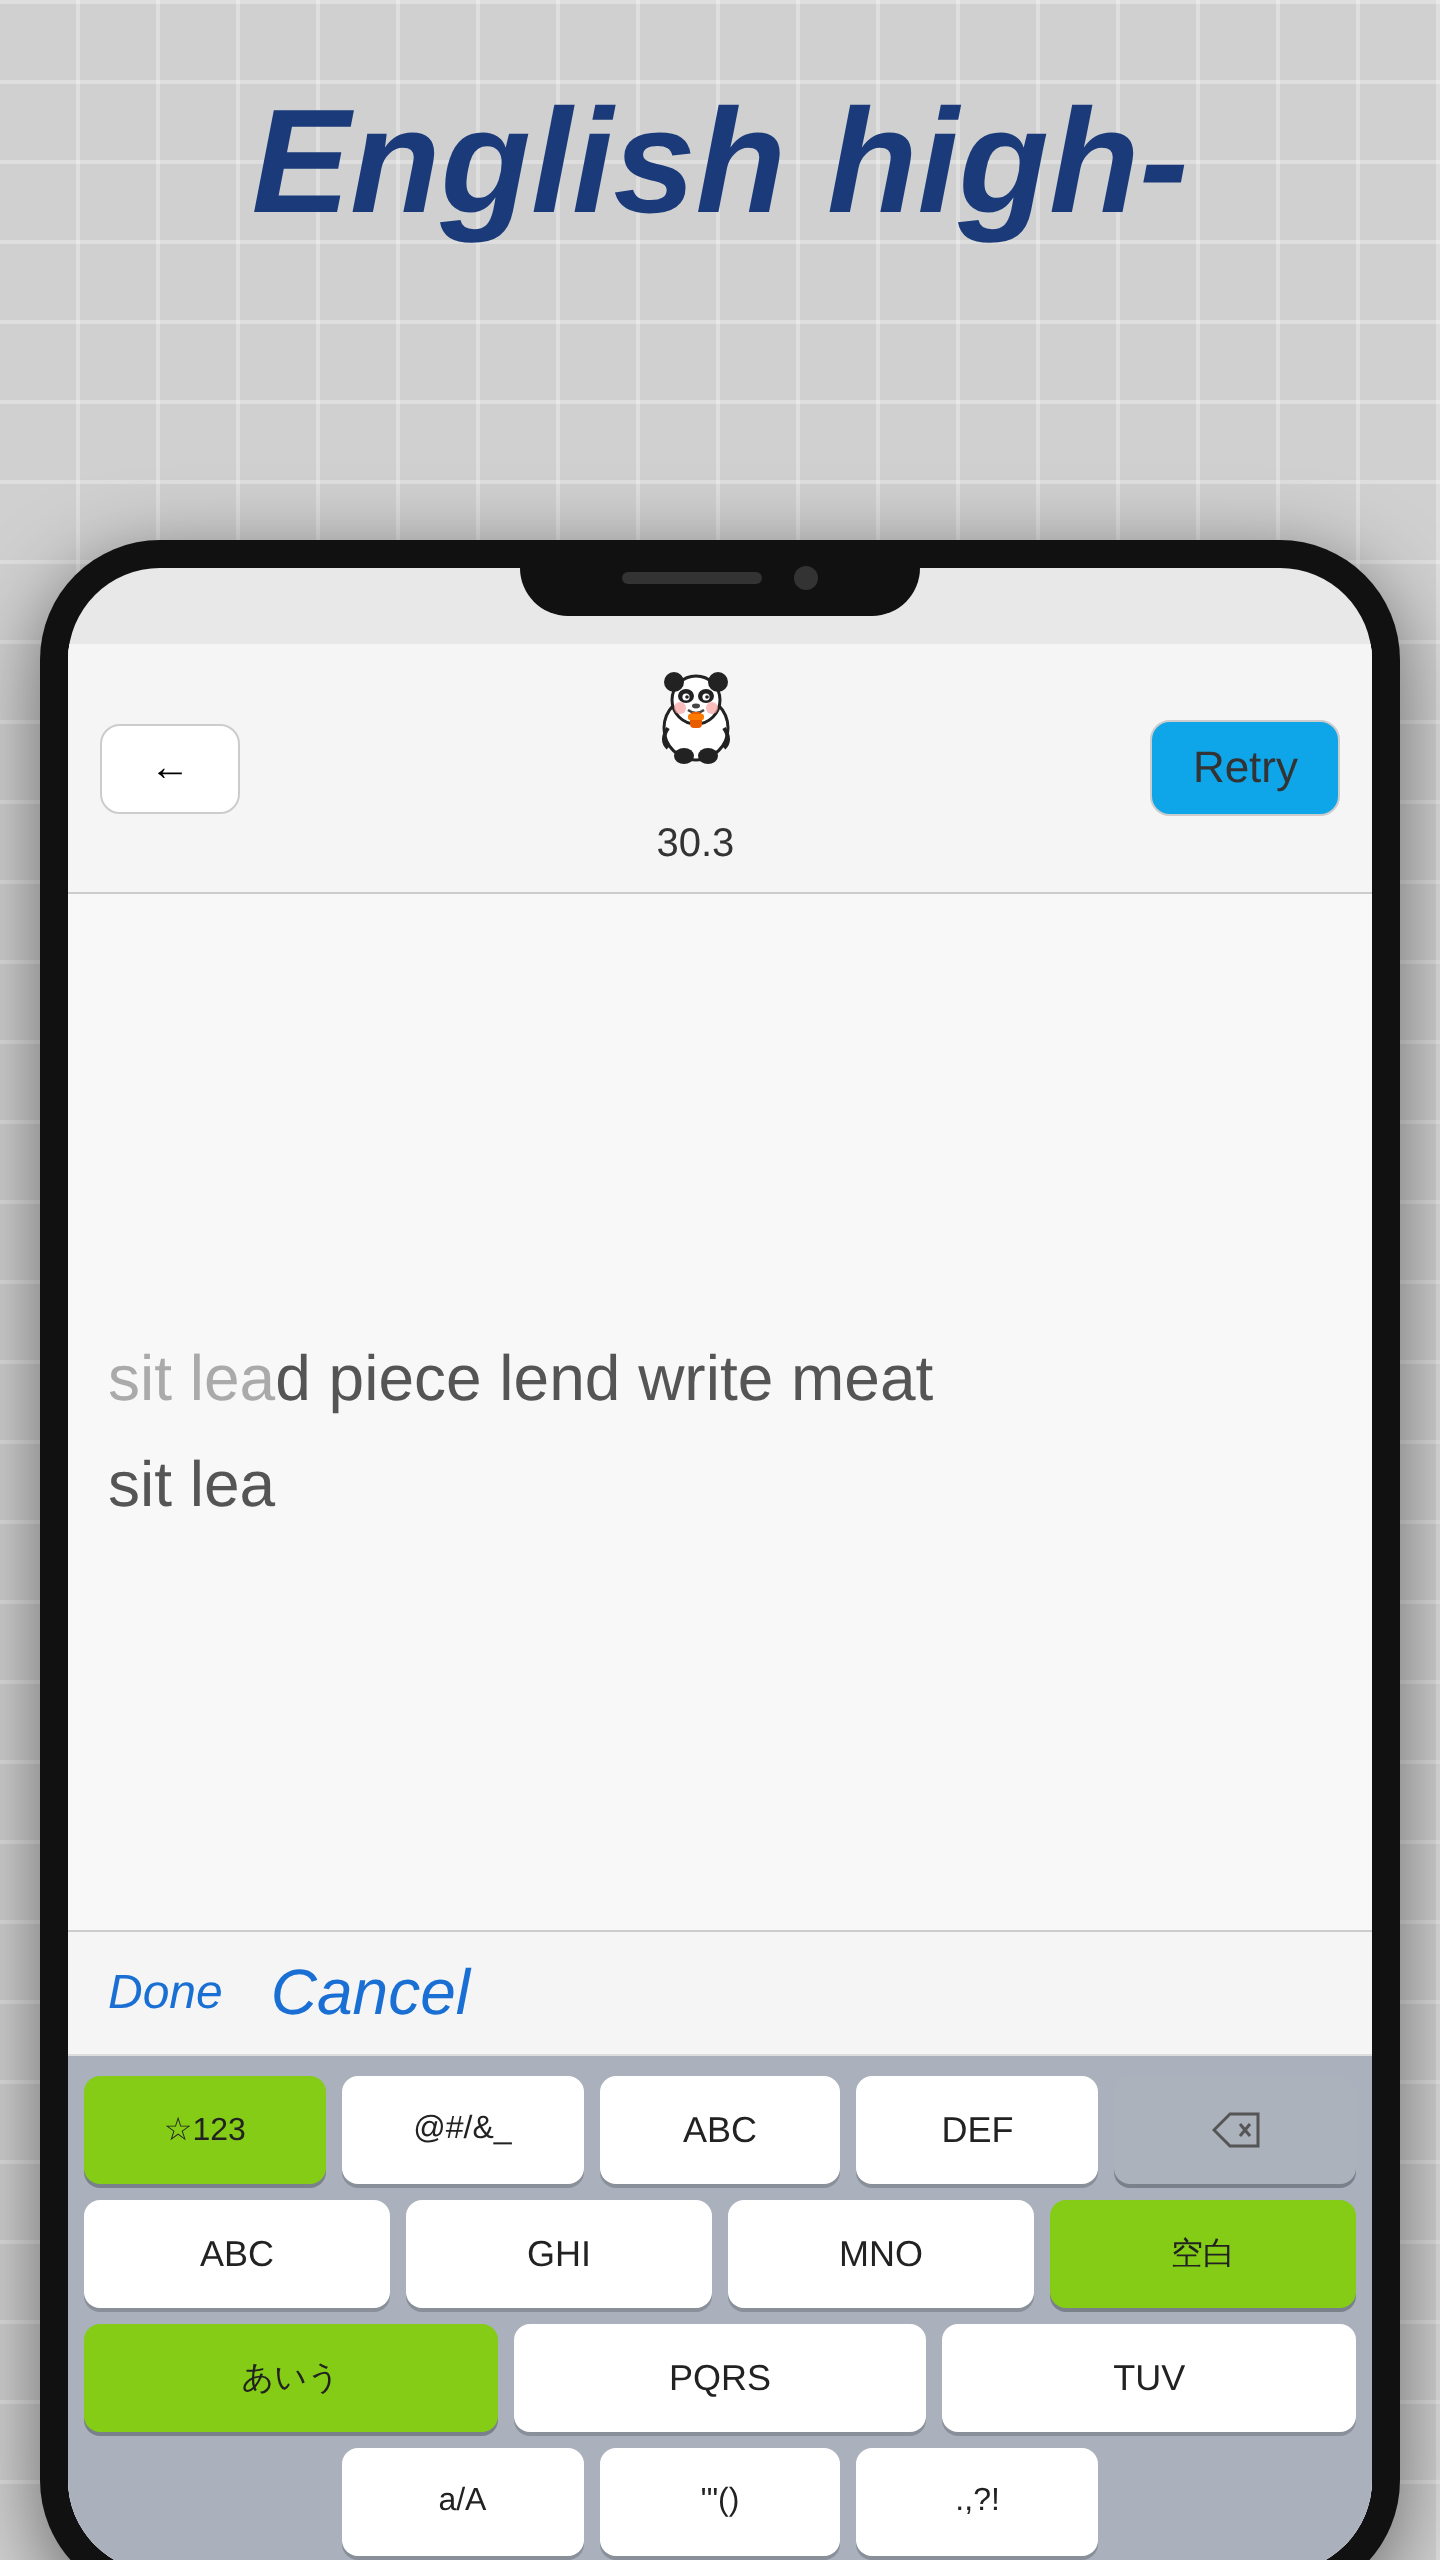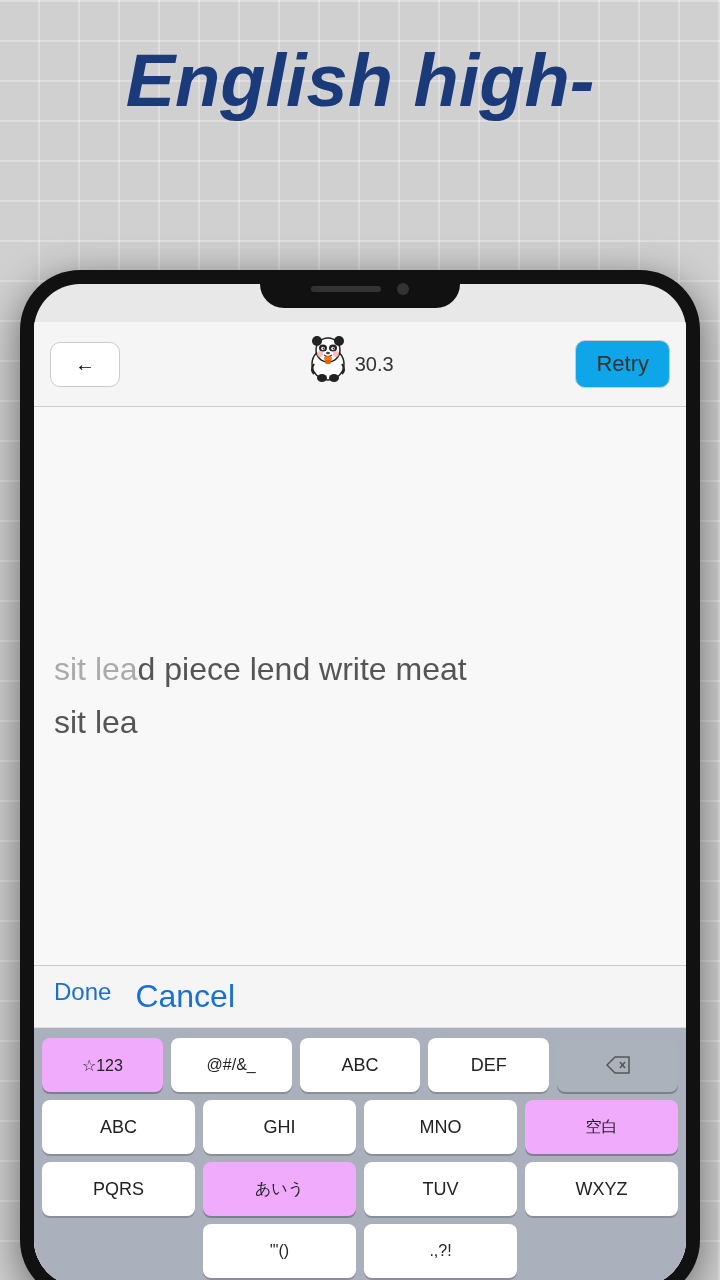--- a/index.html
+++ b/index.html
@@ -131,22 +131,23 @@
       border-radius: 10px;
       padding: 10px 20px;
       font-size: 20px;
       cursor: pointer;
       min-width: 70px;
       text-align: center;
     }
 
     .panda-score {
       display: flex;
-      align-items: center;
-      gap: 1px;
+      flex-direction: column;
+      align-items: center;
+      gap: 16px;
     }
 
     .panda-emoji {
       font-size: 48px;
       line-height: 1;
     }
 
     .score-number {
       font-size: 20px;
       color: #333;
@@ -195,22 +196,24 @@
     .input-text {
       font-size: 32px;
       color: #555;
     }
 
     
     .action-bar {
       background: #f5f5f5;
       padding: 12px 20px;
       display: flex;
+      align-items: center;
       gap: 24px;
       border-bottom: 1px solid #ddd;
+      font-style: italic;
     }
 
     .action-done {
       color: #1a6fd4;
       font-size: 24px;
       font-weight: 500;
       cursor: pointer;
     }
 
     .action-cancel {
@@ -245,21 +248,21 @@
       cursor: pointer;
       display: flex;
       align-items: center;
       justify-content: center;
       height: 54px;
       flex: 1;
       box-shadow: 0 2px 0 #8a9099;
     }
 
     .key.dark {
-      background: #f0abfc;
+      background: #84cc16;
       color: #222;
       box-shadow: 0 2px 0 #7a818a;
     }
 
     .key.special {
       font-size: 16px;
     }
 
     .key.backspace {
       background: #abb2bc;
@@ -359,28 +362,28 @@
         </div>
 
         <div class="key-row">
           <button class="key">ABC</button>
           <button class="key">GHI</button>
           <button class="key">MNO</button>
           <button class="key dark special">空白</button>
         </div>
 
         <div class="key-row">
+          <button class="key dark special">あいう</button>
           <button class="key">PQRS</button>
-          <button class="key dark special">あいう</button>
           <button class="key">TUV</button>
-          <button class="key">WXYZ</button>
         </div>
 
         <div class="key-row">
           <div style="flex:1; background:transparent;"></div>
+          <button class="key special">a/A</button>
           <button class="key special">'"()</button>
           <button class="key special">.,?!</button>
           <div style="flex:1; background:transparent;"></div>
         </div>
       </div>
 
     </div>
   </div>
 </div>
 

